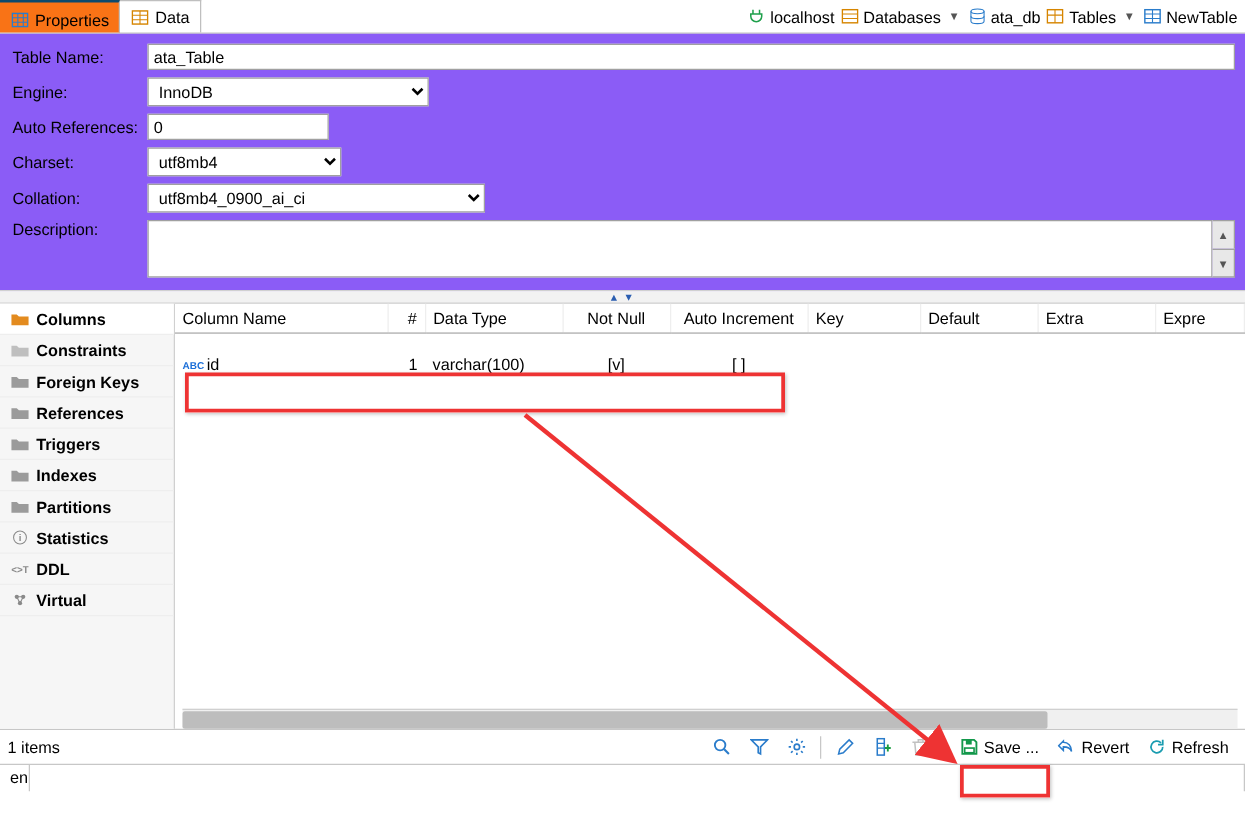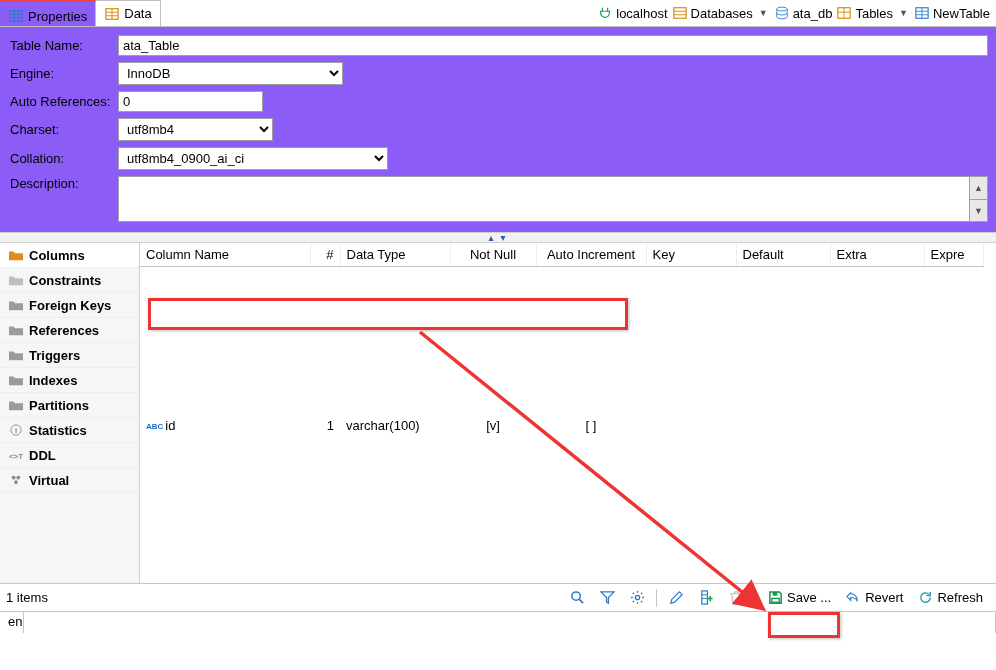--- a/index.html
+++ b/index.html
@@ -3,21 +3,21 @@
 <meta charset="utf-8">
 <style>
   * { box-sizing: border-box; }
   html, body { margin: 0; padding: 0; font-family: "Segoe UI", Tahoma, sans-serif; font-size: 13px; color: #000; background: #fff; }
   body { width: 996px; height: 670px; overflow: hidden; position: relative; }
 
   
   .top-bar { display: flex; align-items: center; height: 27px; border-bottom: 1px solid #bfbfbf; background: #fff; }
   .view-tabs { display: flex; height: 100%; }
   .view-tab { display: flex; align-items: center; gap: 4px; padding: 0 8px; border-right: 1px solid #bfbfbf; cursor: pointer; }
-  .view-tab.active { border-top: 2px solid #ef4444; padding-top: 4px; background: #8b5cf6; }
+  .view-tab.active { border-top: 2px solid #0c4a6e; padding-top: 4px; background: #f97316; }
   .view-tab:not(.active) { border-top: 1px solid #bfbfbf; }
   .breadcrumbs { margin-left: auto; display: flex; align-items: center; gap: 4px; padding-right: 6px; }
   .bc-item { display: flex; align-items: center; gap: 3px; cursor: pointer; }
   .bc-caret { font-size: 9px; color: #555; padding: 0 2px; }
 
   
   .ic { display: inline-flex; width: 16px; height: 16px; align-items: center; justify-content: center; }
 
   
   .form-area { padding: 8px 8px 4px 10px; background: #8b5cf6; border-bottom: 1px solid #d0d0d0; }
@@ -39,21 +39,21 @@
   
   .mini-splitter { height: 10px; background: #f2f2f2; display:flex; align-items:center; justify-content:center; color:#2a5db0; font-size:10px; letter-spacing:2px; border-bottom:1px solid #d0d0d0;}
 
   
   .lower { display: flex; height: 340px; }
   .cat-list { width: 140px; background: #f6f6f6; border-right: 1px solid #d0d0d0; }
   .cat-item { display:flex; align-items:center; gap:5px; padding: 4px 8px; cursor:pointer; border-bottom:1px solid #eee;font-weight:bold; }
   .cat-item.active { background: #fff; font-weight: bold; }
   .cat-ic { width:14px; height:12px; }
 
-  .grid-wrap { flex:1; display:flex; flex-direction:row; position:relative; }
+  .grid-wrap { flex:1; display:flex; flex-direction:column; position:relative; }
   table.grid { border-collapse: collapse; table-layout: fixed; width: 100%; }
   table.grid th { text-align:left; font-weight:normal; padding:4px 6px; background:#fff; border-bottom:1px solid #c0c0c0; border-right:1px solid #eee; white-space:nowrap; overflow:hidden; }
   table.grid th.num { text-align:right; }
   table.grid td { padding:17px 6px; white-space:nowrap; overflow:hidden; }
   table.grid td.center { text-align:center; }
   table.grid td.right  { text-align:right; }
 
   
   .annot { position:absolute; pointer-events:none; }
   .redbox { border:3px solid #e33; box-shadow: 1px 1px 3px rgba(0,0,0,.25); }

